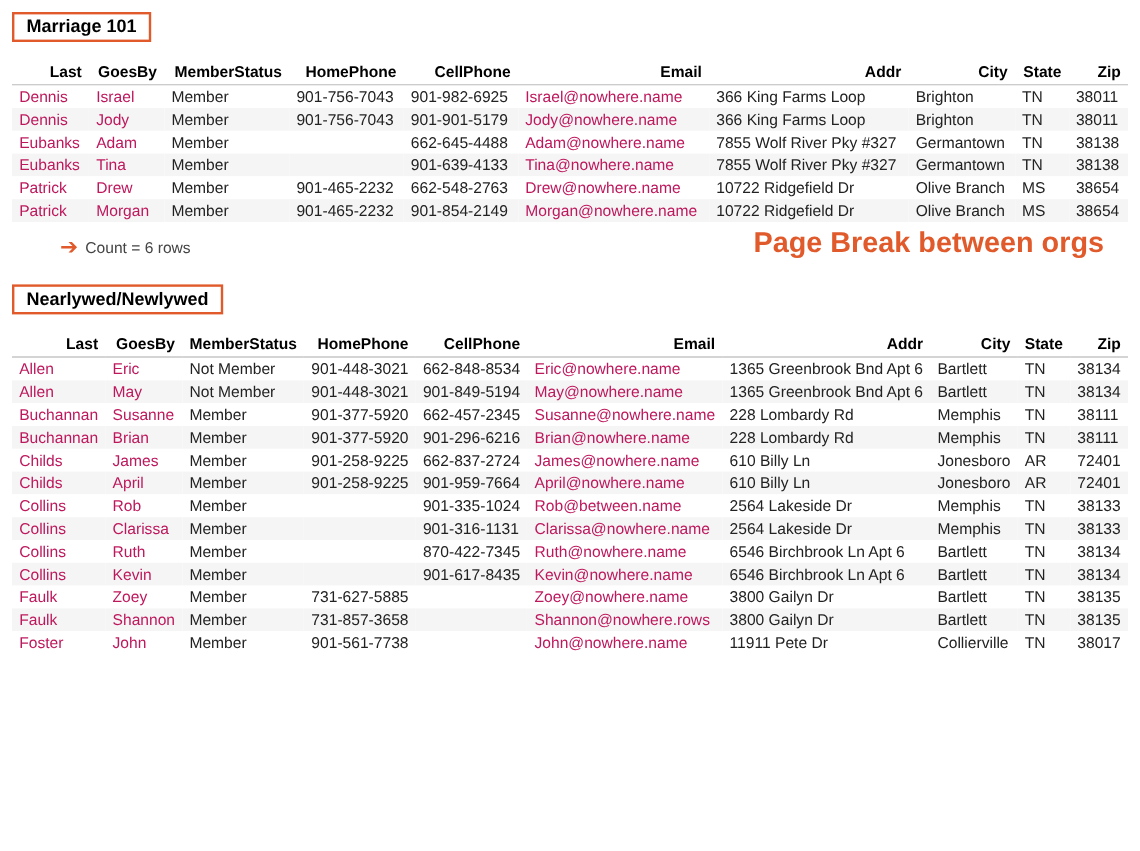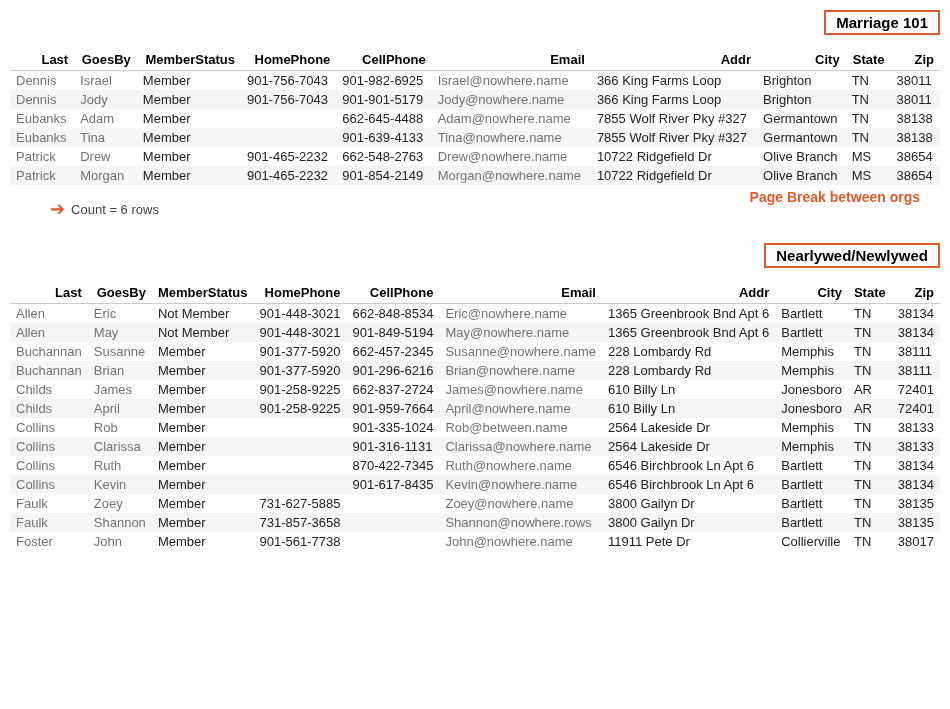--- a/index.html
+++ b/index.html
@@ -17,21 +17,21 @@
       display: inline-block;
       border: 2px solid #e05a2b;
       padding: 2px 10px;
       font-size: 15px;
       font-weight: bold;
       color: #000;
       margin-bottom: 8px;
     }
 
     .title-container {
-      text-align: right;
+      text-align: left;
       margin-bottom: 6px;
     }
 
     table {
       width: 100%;
       border-collapse: collapse;
       margin-bottom: 4px;
     }
 
     th {
@@ -49,44 +49,44 @@
     }
 
     tr:nth-child(odd) td {
       background: #fff;
     }
     tr:nth-child(even) td {
       background: #f5f5f5;
     }
 
     .link-blue {
-      color: #737373;
+      color: #be185d;
       text-decoration: none;
     }
 
     .count-row {
       display: flex;
       align-items: center;
       margin: 6px 0 10px 40px;
       font-size: 13px;
       color: #444;
     }
 
     .arrow-icon {
       color: #e05a2b;
       font-size: 18px;
       margin-right: 6px;
     }
 
     .page-break-banner {
       text-align: right;
-      font-size: 14px;
+      font-size: 24px;
       font-weight: bold;
       color: #e05a2b;
-      margin: 0 0 28px 0;
+      margin: 0 0 10px 0;
       padding-right: 20px;
     }
 
     .section-wrapper {
       margin-bottom: 10px;
     }
 
     .count-section {
       display: flex;
       align-items: center;

